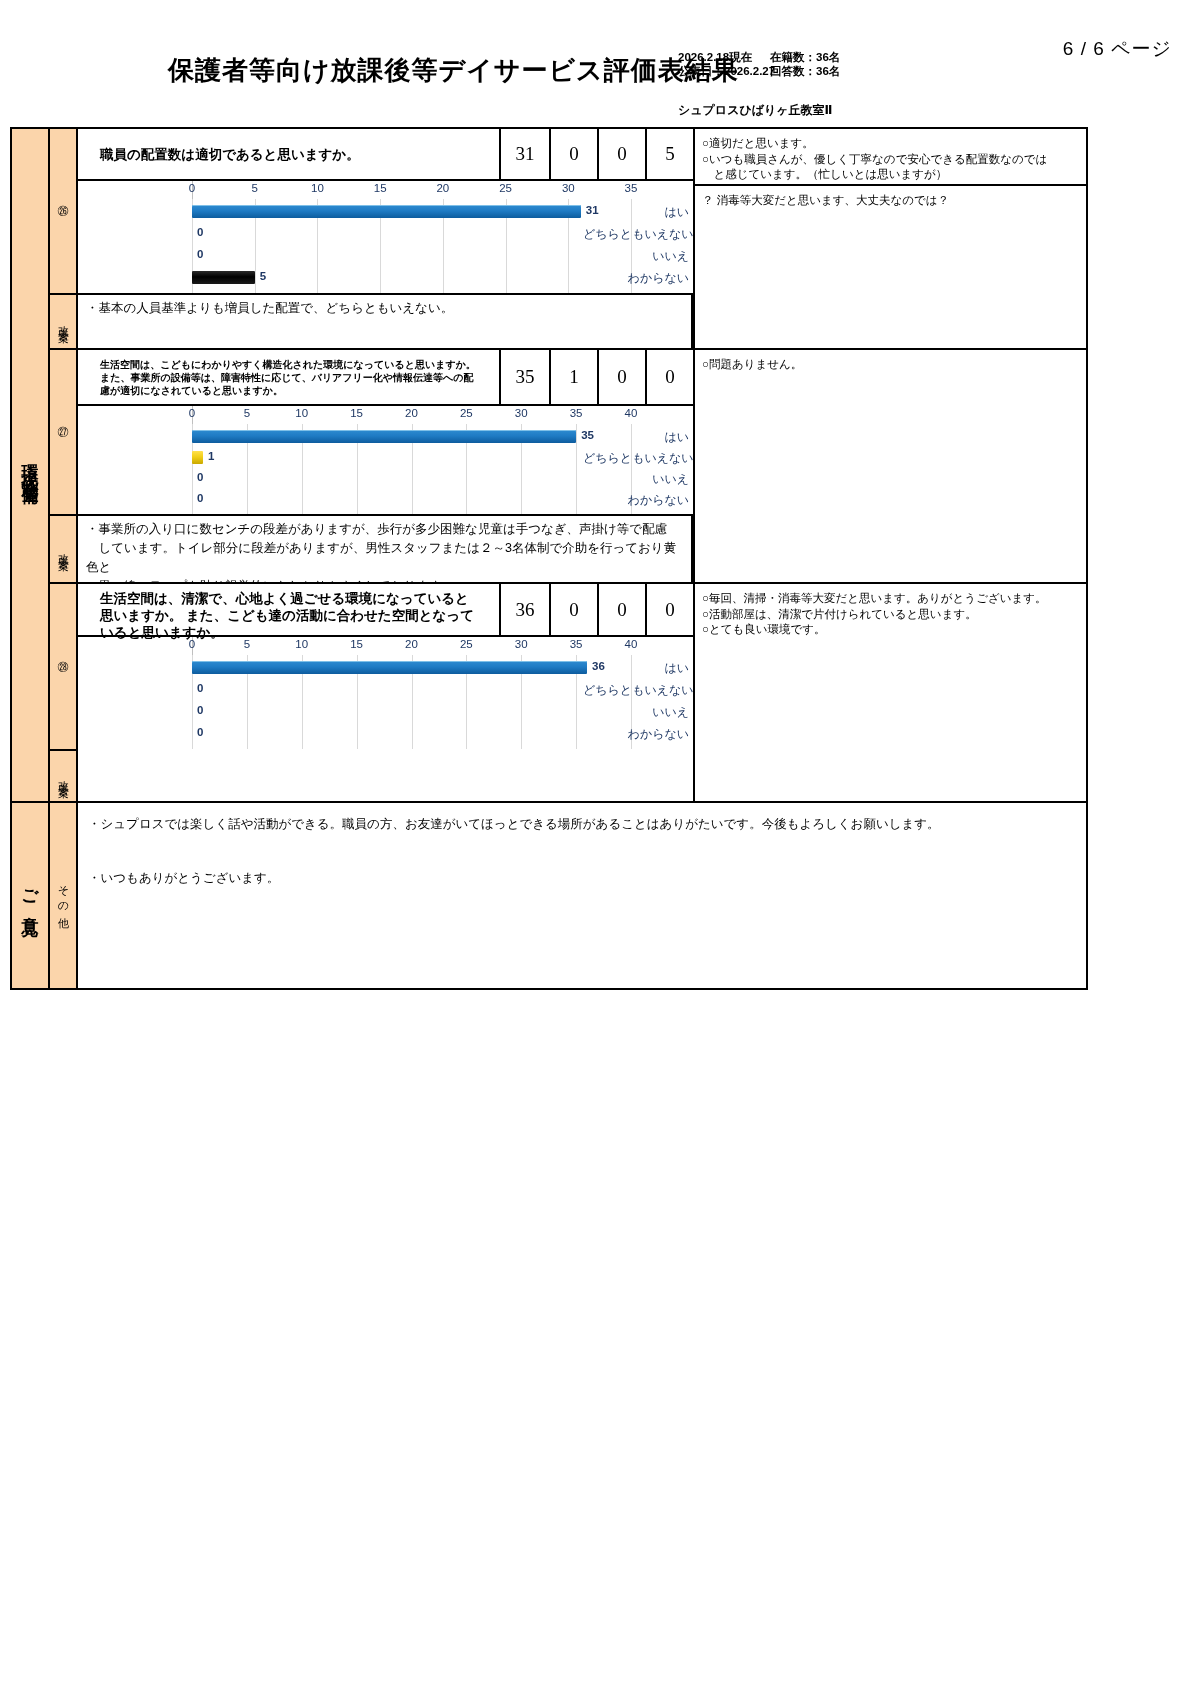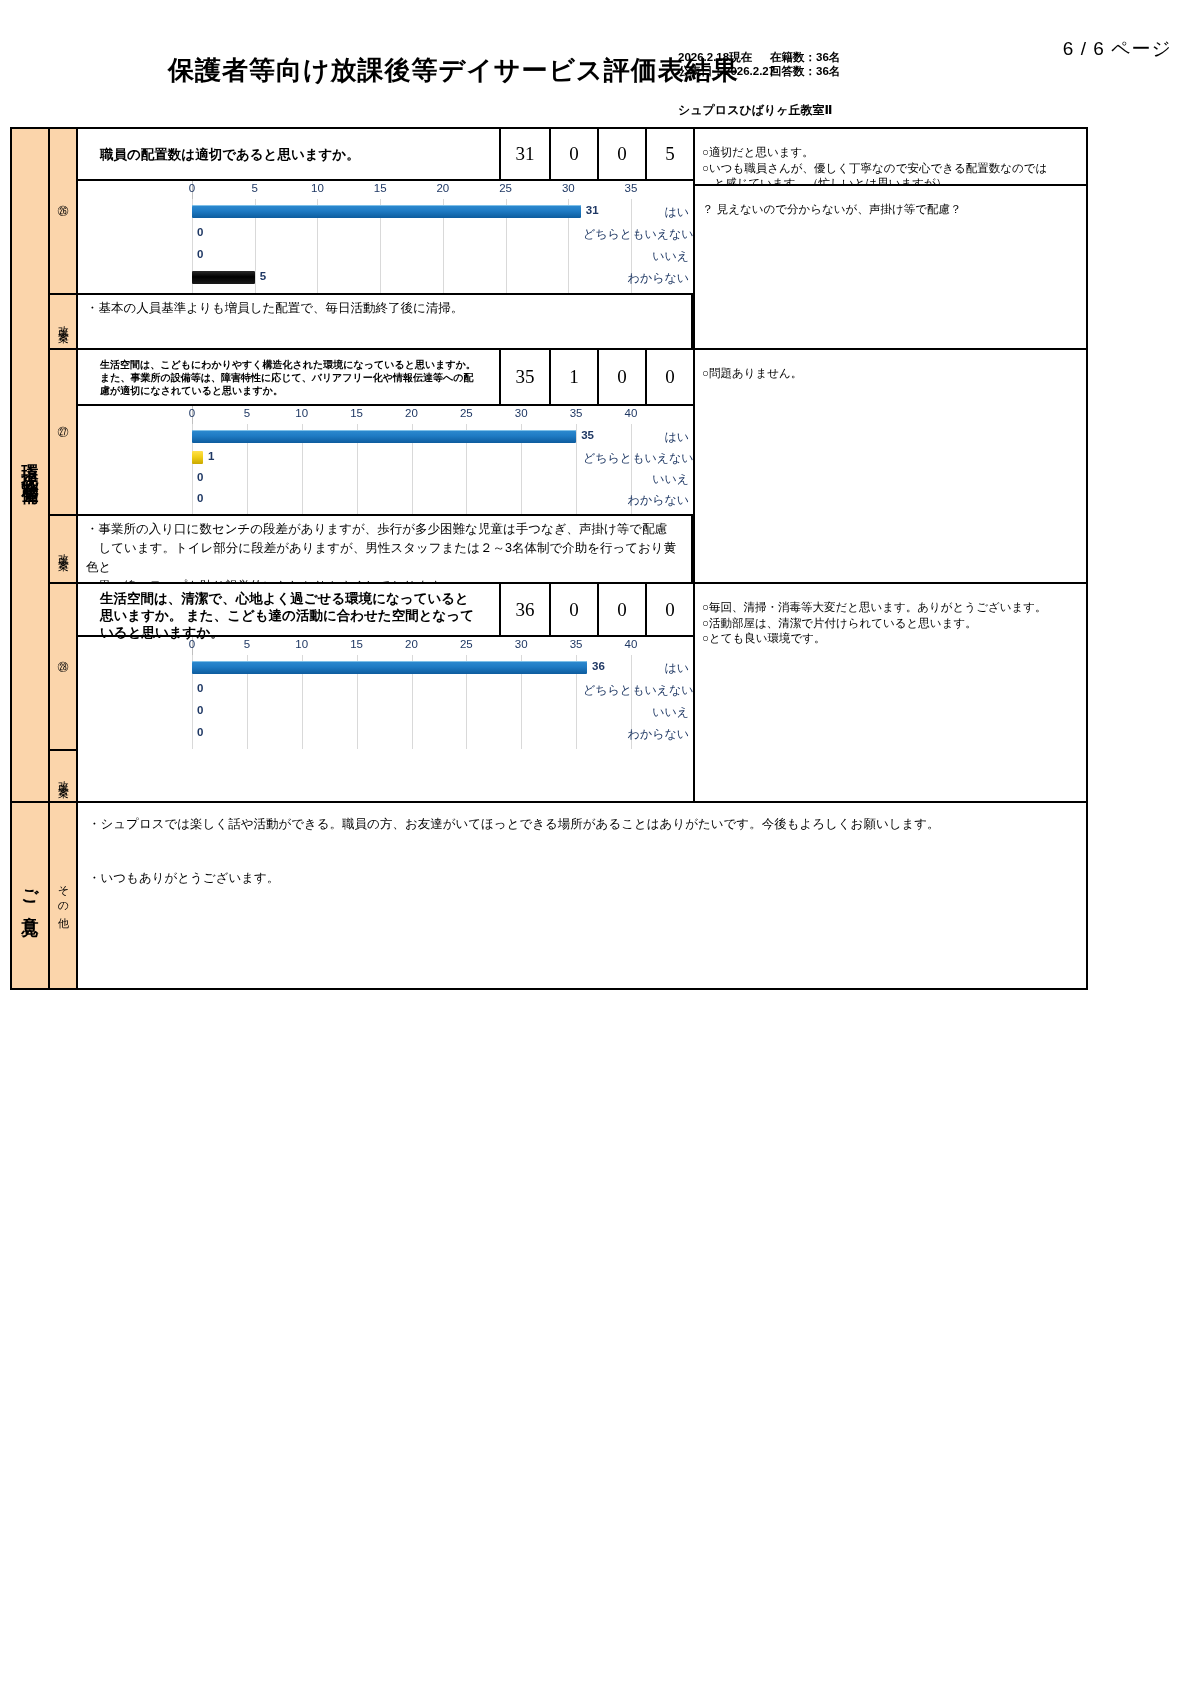--- a/index.html
+++ b/index.html
@@ -34,21 +34,21 @@
   
   .cell{position:absolute;box-sizing:border-box;}
   .bt{border-top:2px solid #000;}
 
   .qtext{font-size:13.5px;font-weight:bold;line-height:17px;padding:0 22px;display:flex;align-items:center;}
   .qtext.small{font-size:10px;line-height:13px;font-weight:bold;align-items:center;}
 
   .score{position:absolute;box-sizing:border-box;border-left:2px solid #000;display:flex;align-items:center;justify-content:center;
          font-size:19px;font-family:"Liberation Serif",serif;}
 
-  .comment{position:absolute;box-sizing:border-box;border-left:2px solid #000;padding:16px 7px;font-size:11.5px;line-height:15.5px;
+  .comment{position:absolute;box-sizing:border-box;border-left:2px solid #000;padding:7px 7px;font-size:11.5px;line-height:15.5px;
            white-space:pre-wrap;overflow:hidden;}
 
   .improve{position:absolute;box-sizing:border-box;padding:4px 8px;font-size:12.5px;line-height:19px;white-space:pre-wrap;overflow:hidden;}
 
   
   .chartbox{position:absolute;box-sizing:border-box;overflow:hidden;}
   .chart{position:relative;width:100%;height:100%;}
   .c-lab{position:absolute;right:4px;font-size:12px;color:#1f3864;text-align:right;white-space:nowrap;}
   .plot{position:absolute;top:0;bottom:0;border-left:1px solid #bfbfbf;}
   .gl{position:absolute;top:18px;bottom:0;width:1px;background:#d9d9d9;}
@@ -128,26 +128,26 @@
           <div class="bval" style="left: 119px; top: 67px;">0</div>
           <div class="c-lab" style="top: 89px; width: 106px;">わからない</div>
           <div class="bar black" style="left: 114px; top: 90px; width: 62.7143px;"></div>
           <div class="bval" style="left: 181.714px; top: 89px;">5</div>
         </div>
     </div>
 
     <div class="numband bt" style="top:164px;height:55px;">
       <span class="kz">改善案</span>
     </div>
-    <div class="cell improve bt" style="left:66px;top:164px;width:615px;height:55px;border-right:2px solid #000;">・基本の人員基準よりも増員した配置で、毎日活動終了後に清掃。</div>
+    <div class="cell improve bt" style="left:66px;top:164px;width:615px;height:55px;border-right:2px solid #000;">・基本の人員基準よりも増員した配置で、どちらともいえない。</div>
 
     <div class="comment" style="left:681px;top:0;width:393px;height:55px;">○適切だと思います。
 ○いつも職員さんが、優しく丁寧なので安心できる配置数なのでは
 　と感じています。（忙しいとは思いますが）</div>
-    <div class="comment bt" style="left:681px;top:55px;width:393px;height:164px;">？ 見えないので分からないが、声掛け等で配慮？</div>
+    <div class="comment bt" style="left:681px;top:55px;width:393px;height:164px;">？ 消毒等大変だと思います、大丈夫なのでは？</div>
 
     <div class="numband bt" style="top:219px;height:166px;">
       <span class="qn">㉗</span>
     </div>
     <div class="cell qtext small bt" style="left:66px;top:219px;width:421px;height:56px;">生活空間は、こどもにわかりやすく構造化された環境になっていると思いますか。また、事業所の設備等は、障害特性に応じて、バリアフリー化や情報伝達等への配慮が適切になされていると思いますか。</div>
 
     <div class="score bt" style="left:487px;top:219px;width:50px;height:56px;">35</div>
     <div class="score bt" style="left:537px;top:219px;width:48px;height:56px;">1</div>
     <div class="score bt" style="left:585px;top:219px;width:48px;height:56px;">0</div>
     <div class="score bt" style="left:633px;top:219px;width:48px;height:56px;">0</div>

